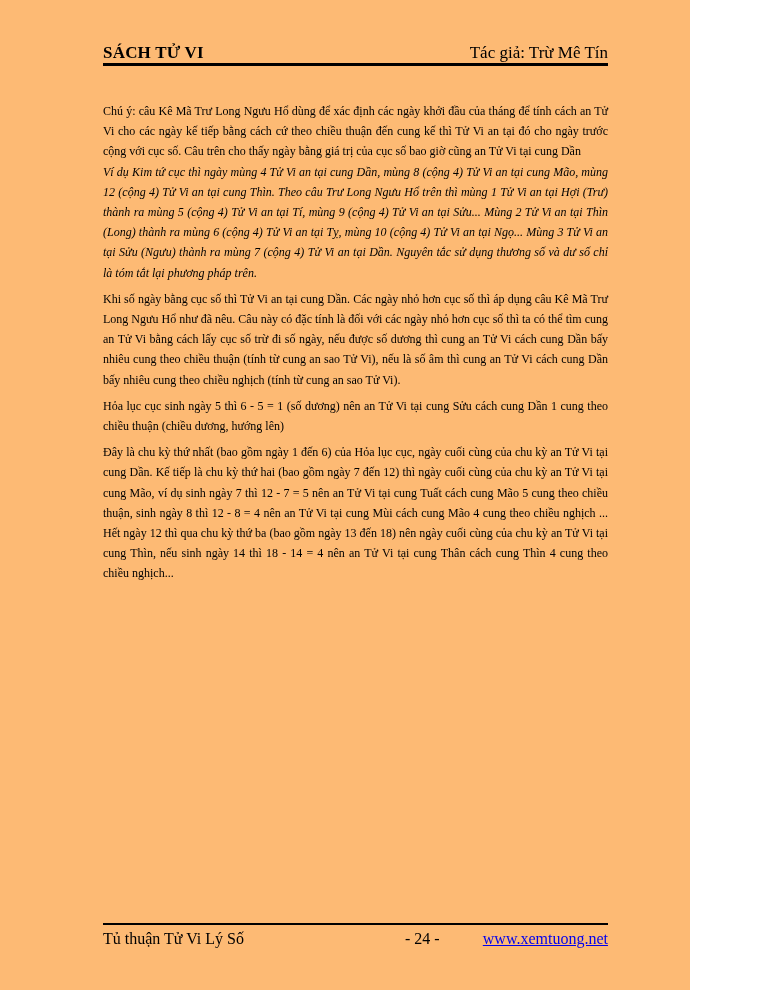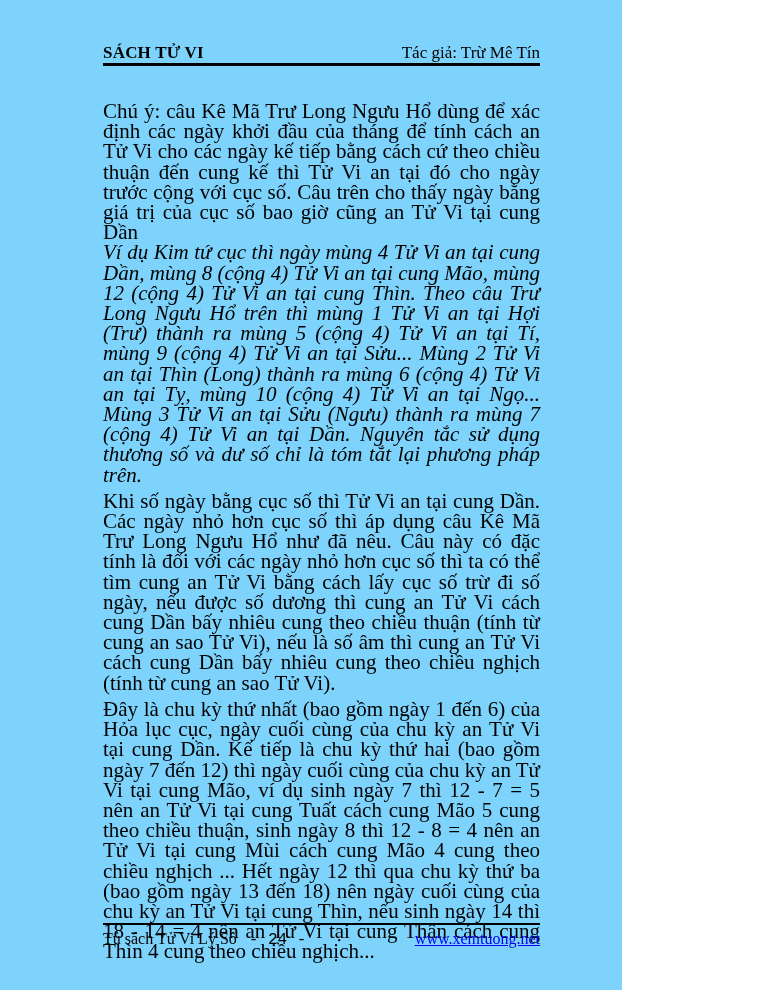--- a/index.html
+++ b/index.html
@@ -2,23 +2,23 @@
 <html lang="vi"><head>
 <meta charset="utf-8">
 <style>
   html, body {
     margin: 0;
     padding: 0;
     background: #ffffff;
   }
   .page {
     position: relative;
-    width: 622px;
+    width: 690px;
     height: 990px;
-    background: #7dd3fc;
+    background: #fdba74;
     color: #000000;
     font-family: "Liberation Serif", "DejaVu Serif", serif;
     overflow: hidden;
   }
   
   .header {
     margin: 0 82px 0 103px;
     padding-top: 43px;
     padding-bottom: 1px;
     border-bottom: 3px solid #000000;
@@ -32,21 +32,21 @@
     font-weight: bold;
     letter-spacing: 0.2px;
   }
   .header .author {
     font-weight: normal;
     text-align: right;
   }
   
   .content {
     margin: 29px 82px 0 103px;
-    font-size: 21px;
+    font-size: 12px;
     line-height: 20.2px;
     text-align: justify;
   }
   .content p {
     margin: 0;
     padding-top: 6px;
   }
   .content p.continuation {
     padding-top: 0;
     font-style: italic;
@@ -59,21 +59,21 @@
     top: 923px;
     border-top: 2px solid #000000;
     padding-top: 4px;
     display: flex;
     align-items: baseline;
     font-size: 16px;
     line-height: 19px;
   }
   .footer .cell { flex: 1 1 0; }
   .footer .cell.left   { text-align: left; }
-  .footer .cell.center { text-align: left; font-family: Liberation Mono, monospace; }
+  .footer .cell.center { text-align: right; }
   .footer .cell.right  { text-align: right; }
   .footer a {
     color: #0000ee;
     text-decoration: underline;
     cursor: pointer;
   }
 </style>
 </head>
 <body>
 
@@ -81,24 +81,25 @@
 
   <div class="header">
     <span class="book-title">SÁCH TỬ VI</span>
     <span class="author">Tác giả: Trừ Mê Tín</span>
   </div>
 
   <div class="content">
     <p>Chú ý: câu Kê Mã Trư Long Ngưu Hổ dùng để xác định các ngày khởi đầu của tháng để tính cách an Tử Vi cho các ngày kế tiếp bằng cách cứ theo chiều thuận đến cung kế thì Tử Vi an tại đó cho ngày trước cộng với cục số. Câu trên cho thấy ngày bằng giá trị của cục số bao giờ cũng an Tử Vi tại cung Dần</p>
     <p class="continuation">Ví dụ Kim tứ cục thì ngày mùng 4 Tử Vi an tại cung Dần, mùng 8 (cộng 4) Tử Vi an tại cung Mão, mùng 12 (cộng 4) Tử Vi an tại cung Thìn. Theo câu Trư Long Ngưu Hổ trên thì mùng 1 Tử Vi an tại Hợi (Trư) thành ra mùng 5 (cộng 4) Tử Vi an tại Tí, mùng 9 (cộng 4) Tử Vi an tại Sửu... Mùng 2 Tử Vi an tại Thìn (Long) thành ra mùng 6 (cộng 4) Tử Vi an tại Tỵ, mùng 10 (cộng 4) Tử Vi an tại Ngọ... Mùng 3 Tử Vi an tại Sửu (Ngưu) thành ra mùng 7 (cộng 4) Tử Vi an tại Dần. Nguyên tắc sử dụng thương số và dư số chỉ là tóm tắt lại phương pháp trên.</p>
     <p>Khi số ngày bằng cục số thì Tử Vi an tại cung Dần. Các ngày nhỏ hơn cục số thì áp dụng câu Kê Mã Trư Long Ngưu Hổ như đã nêu. Câu này có đặc tính là đối với các ngày nhỏ hơn cục số thì ta có thể tìm cung an Tử Vi bằng cách lấy cục số trừ đi số ngày, nếu được số dương thì cung an Tử Vi cách cung Dần bấy nhiêu cung theo chiều thuận (tính từ cung an sao Tử Vi), nếu là số âm thì cung an Tử Vi cách cung Dần bấy nhiêu cung theo chiều nghịch (tính từ cung an sao Tử Vi).</p>
+    <p>Hỏa lục cục sinh ngày 5 thì 6 - 5 = 1 (số dương) nên an Tử Vi tại cung Sửu cách cung Dần 1 cung theo chiều thuận (chiều dương, hướng lên)</p>
     <p>Đây là chu kỳ thứ nhất (bao gồm ngày 1 đến 6) của Hỏa lục cục, ngày cuối cùng của chu kỳ an Tử Vi tại cung Dần. Kế tiếp là chu kỳ thứ hai (bao gồm ngày 7 đến 12) thì ngày cuối cùng của chu kỳ an Tử Vi tại cung Mão, ví dụ sinh ngày 7 thì 12 - 7 = 5 nên an Tử Vi tại cung Tuất cách cung Mão 5 cung theo chiều thuận, sinh ngày 8 thì 12 - 8 = 4 nên an Tử Vi tại cung Mùi cách cung Mão 4 cung theo chiều nghịch ... Hết ngày 12 thì qua chu kỳ thứ ba (bao gồm ngày 13 đến 18) nên ngày cuối cùng của chu kỳ an Tử Vi tại cung Thìn, nếu sinh ngày 14 thì 18 - 14 = 4 nên an Tử Vi tại cung Thân cách cung Thìn 4 cung theo chiều nghịch...</p>
   </div>
 
   <div class="footer">
-    <span class="cell left">Tủ sách Tử Vi Lý Số</span>
+    <span class="cell left">Tủ thuận Tử Vi Lý Số</span>
     <span class="cell center">- 24 -</span>
     <span class="cell right">
       <a href="#">www.xemtuong.net</a>
     </span>
   </div>
 
 </div>
 
 </body></html>

